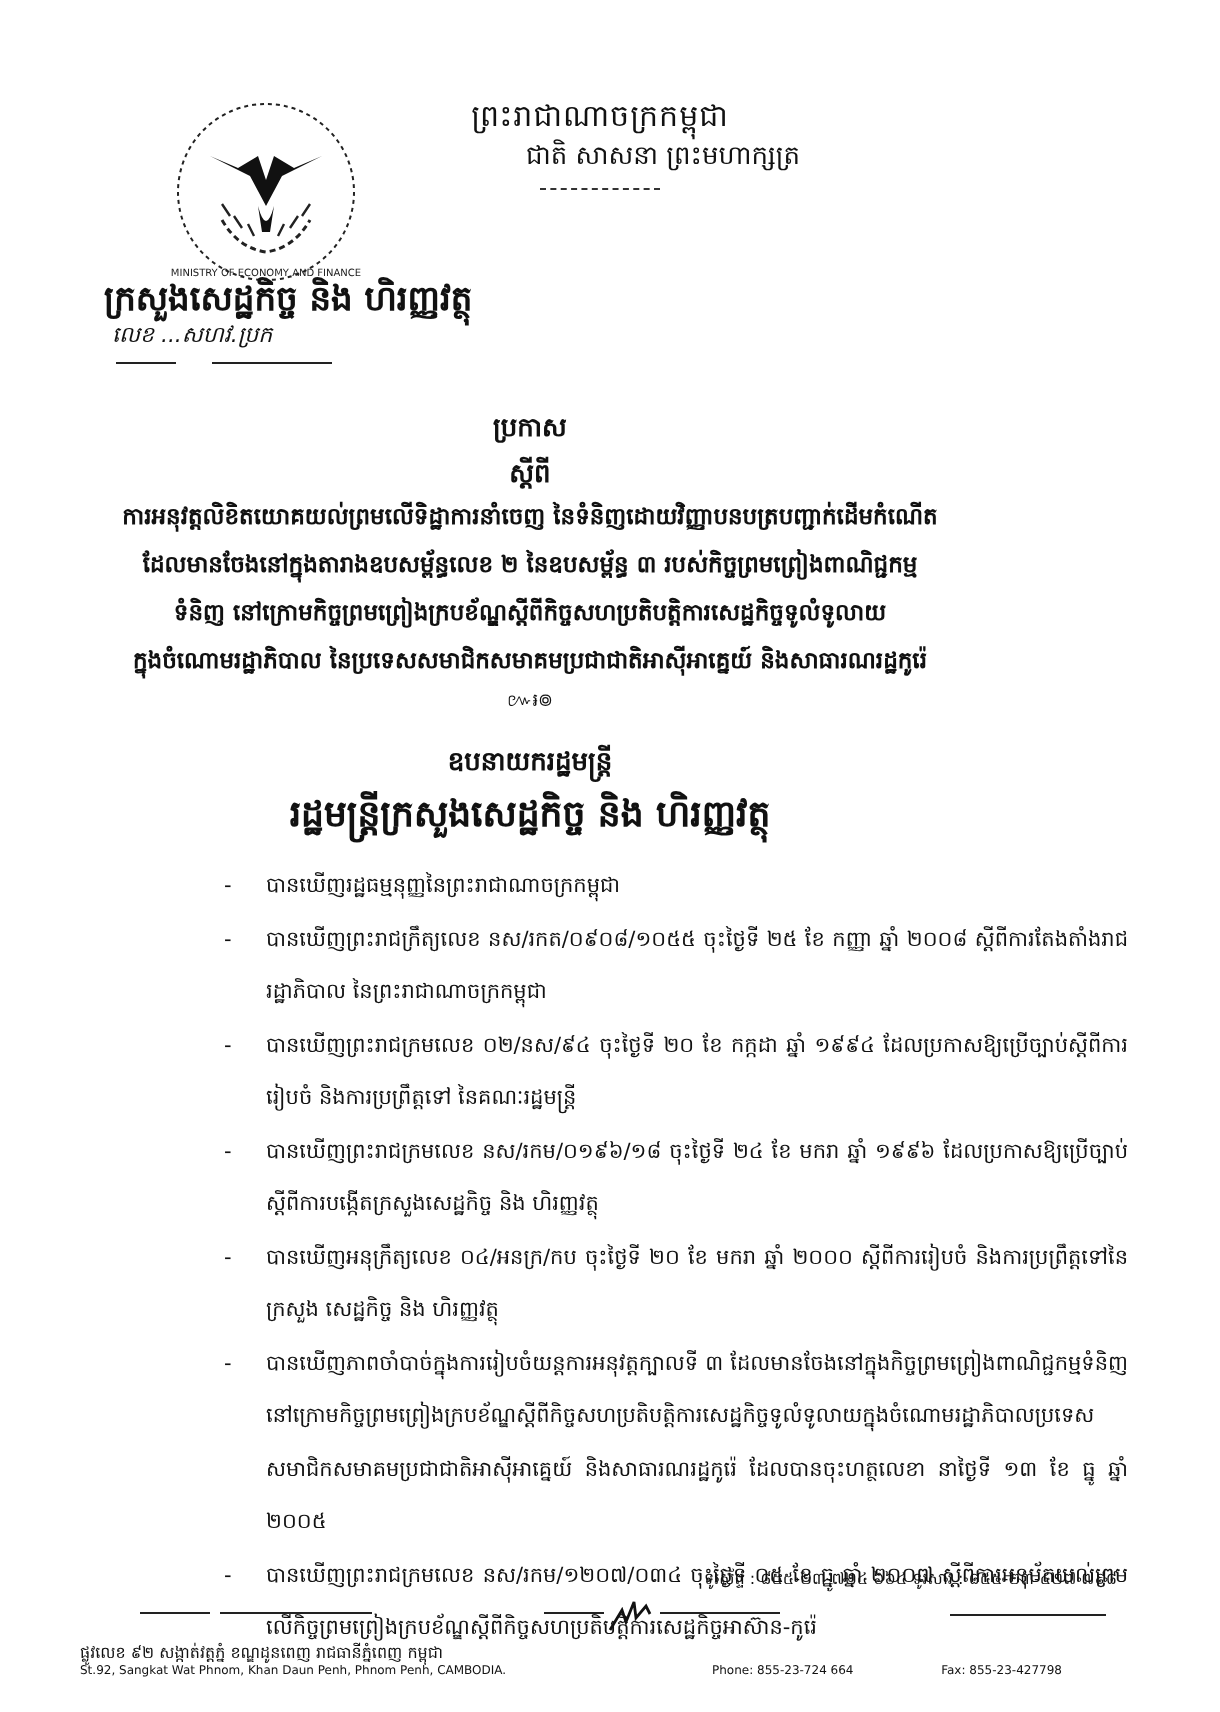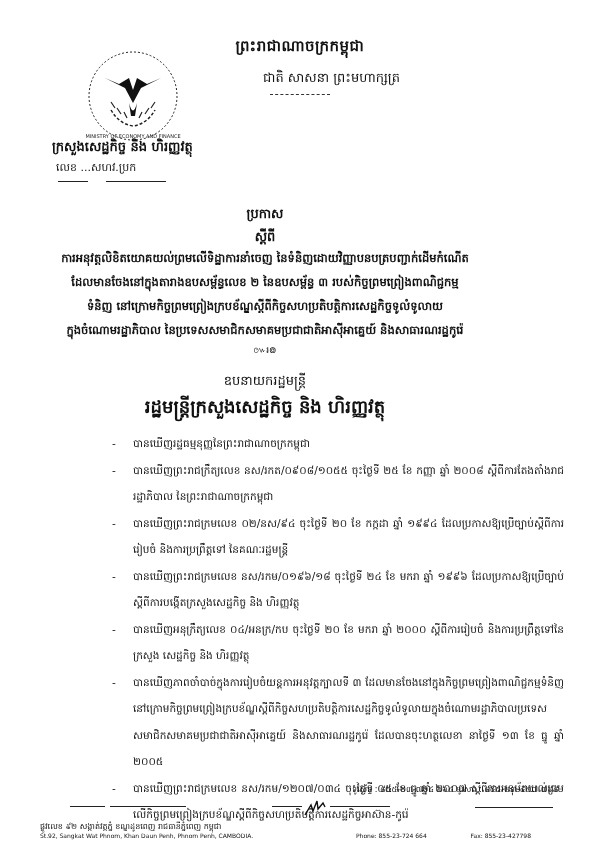--- a/index.html
+++ b/index.html
@@ -1,34 +1,34 @@
 <!DOCTYPE html>
 <html><head>
 <meta charset="utf-8">
 <style>
   html, body { margin:0; padding:0; background:#ffffff; }
   body { width:610px; height:856px; position:relative; overflow:hidden;
          font-family:"DejaVu Sans", sans-serif; color:#111; }
   .abs { position:absolute; }
   .kh { font-family:"DejaVu Sans", sans-serif; }
-  .header-kingdom { left:200px; top:36px; width:200px; text-align:center; font-size:15px; font-weight:bold; letter-spacing:0.5px; }
+  .header-kingdom { left:200px; top:48px; width:200px; text-align:center; font-size:15px; font-weight:normal; letter-spacing:0.5px; }
   .header-motto { left:200px; top:69px; width:200px; text-align:right; font-size:13px; }
   .header-rule { left:270px; top:94px; width:60px; height:0; border-top:1px dashed #333; }
   .emblem { left:85px; top:48px; width:96px; height:96px; }
-  .ministry-name { left:52px; top:138px; font-size:13px; font-weight:bold; }
-  .ref-line { left:56px; top:160px; font-size:11px; }
+  .ministry-name { left:52px; top:138px; font-size:17px; font-weight:bold; }
+  .ref-line { left:56px; top:160px; font-size:11px; font-style:italic; }
   .ref-rule1 { left:58px; top:181px; width:30px; border-top:1px solid #222; }
   .ref-rule2 { left:106px; top:181px; width:60px; border-top:1px solid #222; }
   .title { left:0; width:530px; text-align:center; }
   .t-prakas { top:205px; font-size:13px; font-weight:bold; }
   .t-stepi { top:228px; font-size:13px; font-weight:bold; }
   .t-line { font-size:11.5px; font-weight:bold; }
   .t-l1 { top:251px; } .t-l2 { top:275px; } .t-l3 { top:299px; } .t-l4 { top:323px; }
   .t-ornament { top:344px; font-size:9px; }
-  .sect1 { top:372px; font-size:13px; font-weight:normal; }
+  .sect1 { top:372px; font-size:13px; font-weight:bold; }
   .sect2 { top:395px; font-size:18px; font-weight:bold; }
   .bullets { left:112px; top:430px; width:452px; }
   .bullet { display:flex; font-size:10.5px; line-height:26.5px; }
   .bullet .dash { width:21px; flex:none; }
   .bullet .btxt { flex:1; text-align:justify; }
   .foot-rule { border-top:1px solid #222; height:0; }
   .foot-addr-kh { left:40px; top:821px; font-size:8px; }
   .foot-addr-en { left:40px; top:832px; font-size:6px; }
   .foot-phone-kh { left:352px; top:784px; font-size:8px; }
   .foot-phone-en { left:356px; top:832px; font-size:6px; }

